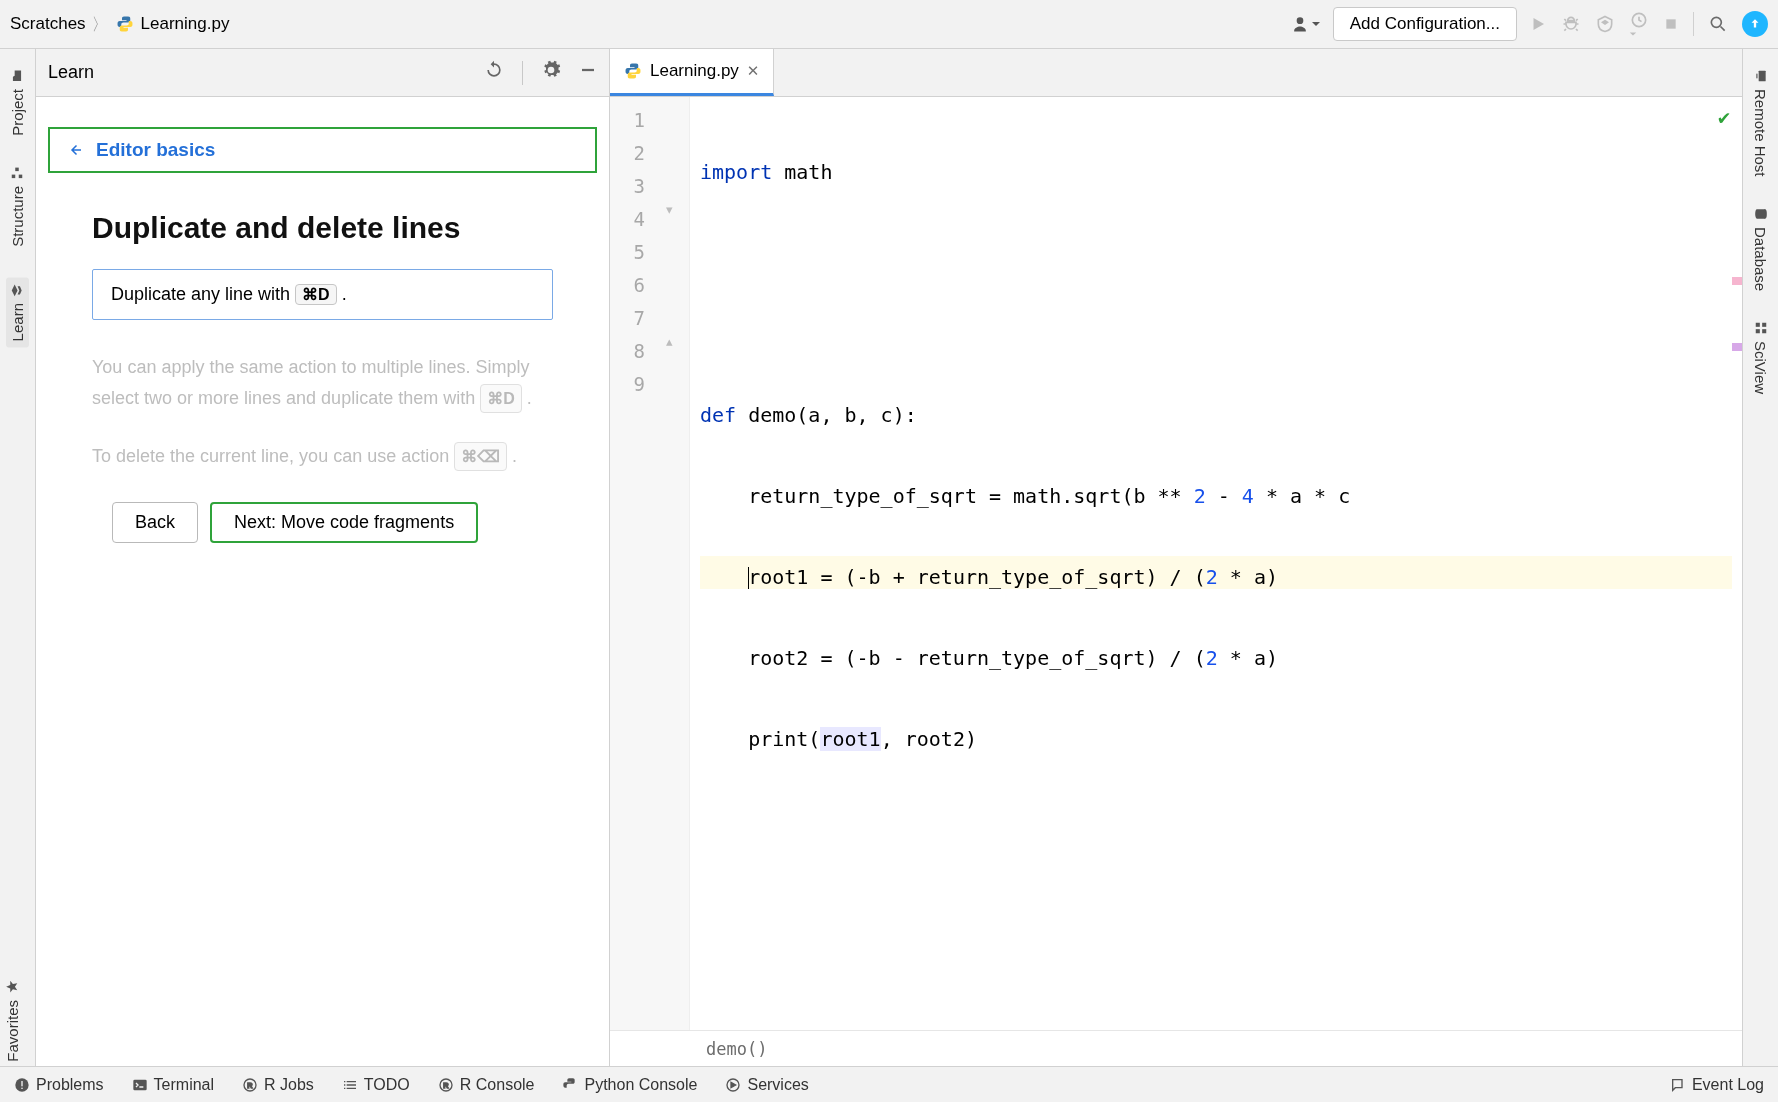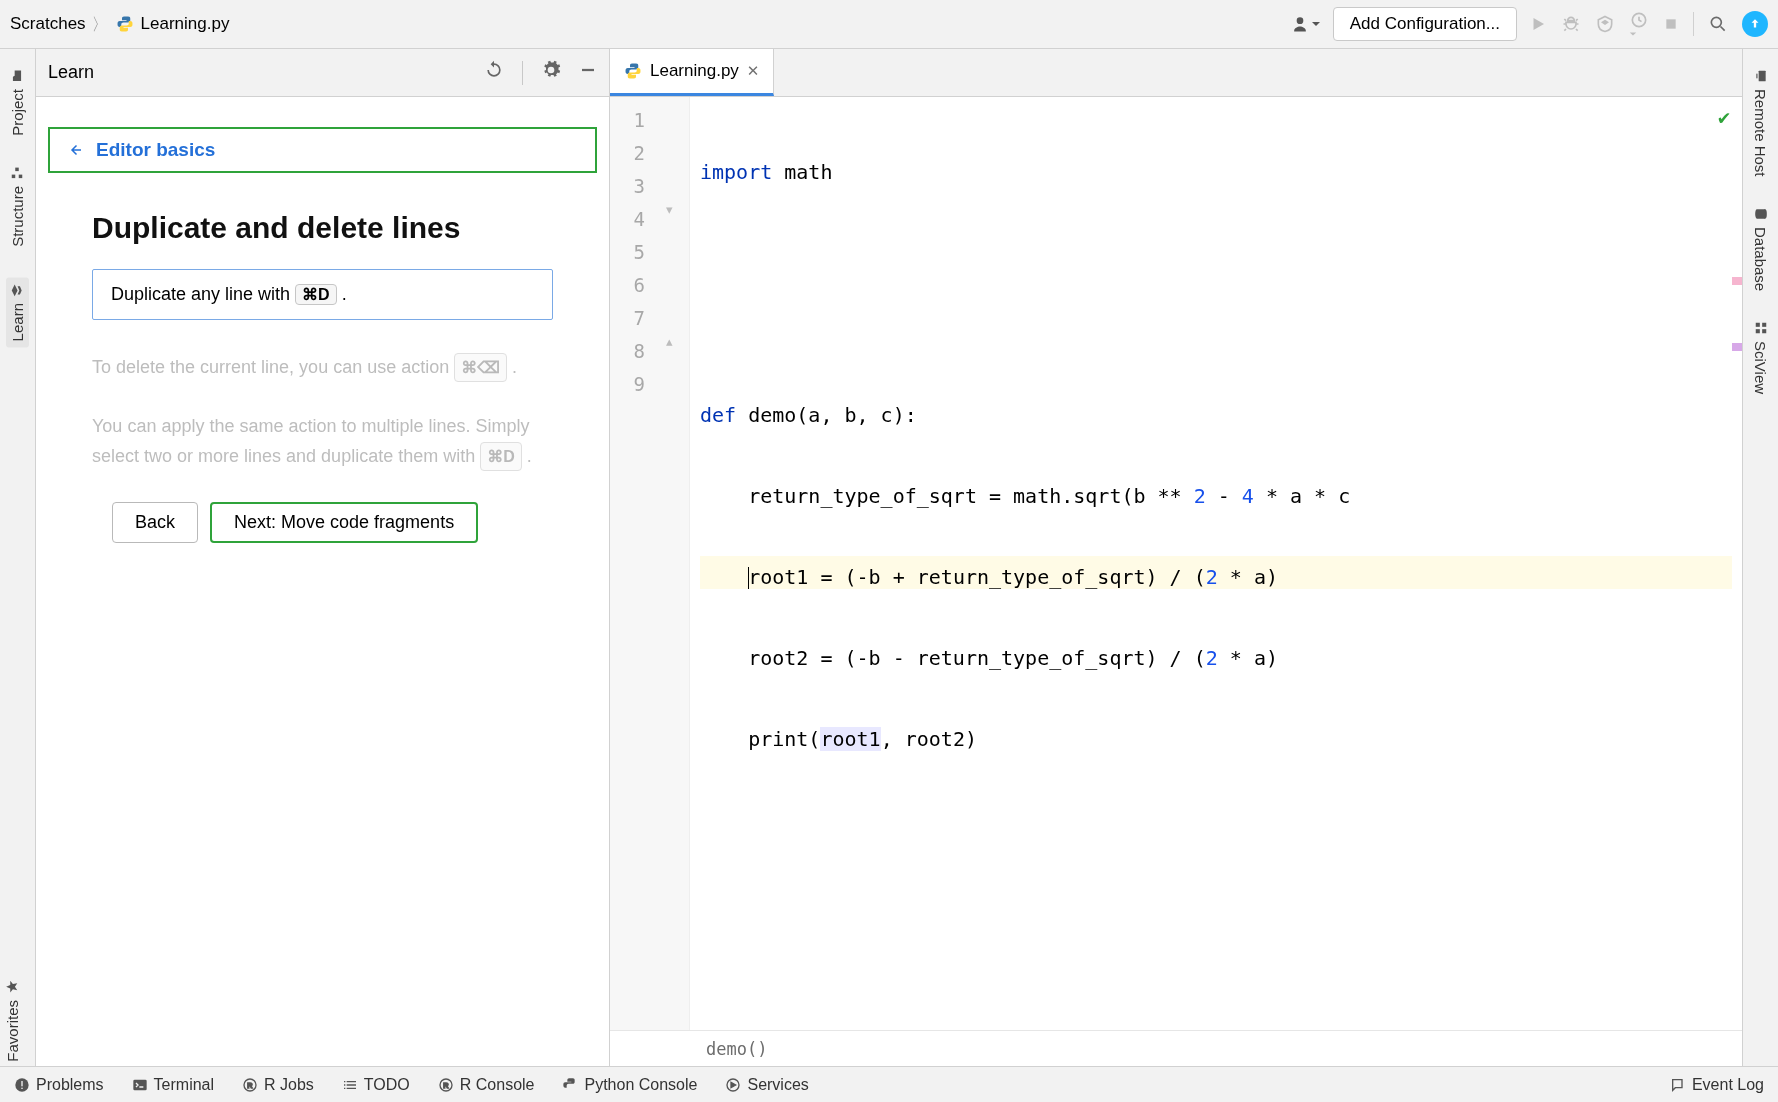--- a/index.html
+++ b/index.html
@@ -321,27 +321,27 @@
           </svg>
         <span>Editor basics</span>
       </div>
       <div class="lesson-title">Duplicate and delete lines</div>
       <div class="instruction-card">
         <span>Duplicate any line with </span>
         <span class="kbd">⌘D</span>
         <span>.</span>
       </div>
       <div class="lesson-par">
+        <span>You can apply the same action to multiple lines. Simply select two or more lines and duplicate them with </span>
+        <span class="kbd gray">⌘D</span>
+        <span>.</span>
+      </div>
+      <div class="lesson-par">
         <span>To delete the current line, you can use action </span>
         <span class="kbd gray">⌘⌫</span>
-        <span>.</span>
-      </div>
-      <div class="lesson-par">
-        <span>You can apply the same action to multiple lines. Simply select two or more lines and duplicate them with </span>
-        <span class="kbd gray">⌘D</span>
         <span>.</span>
       </div>
       <div class="lesson-buttons">
         <button class="btn">Back</button>
         <button class="btn next">Next: Move code fragments</button>
       </div>
     </div>
   </div>
 
   <div class="editor-area">

